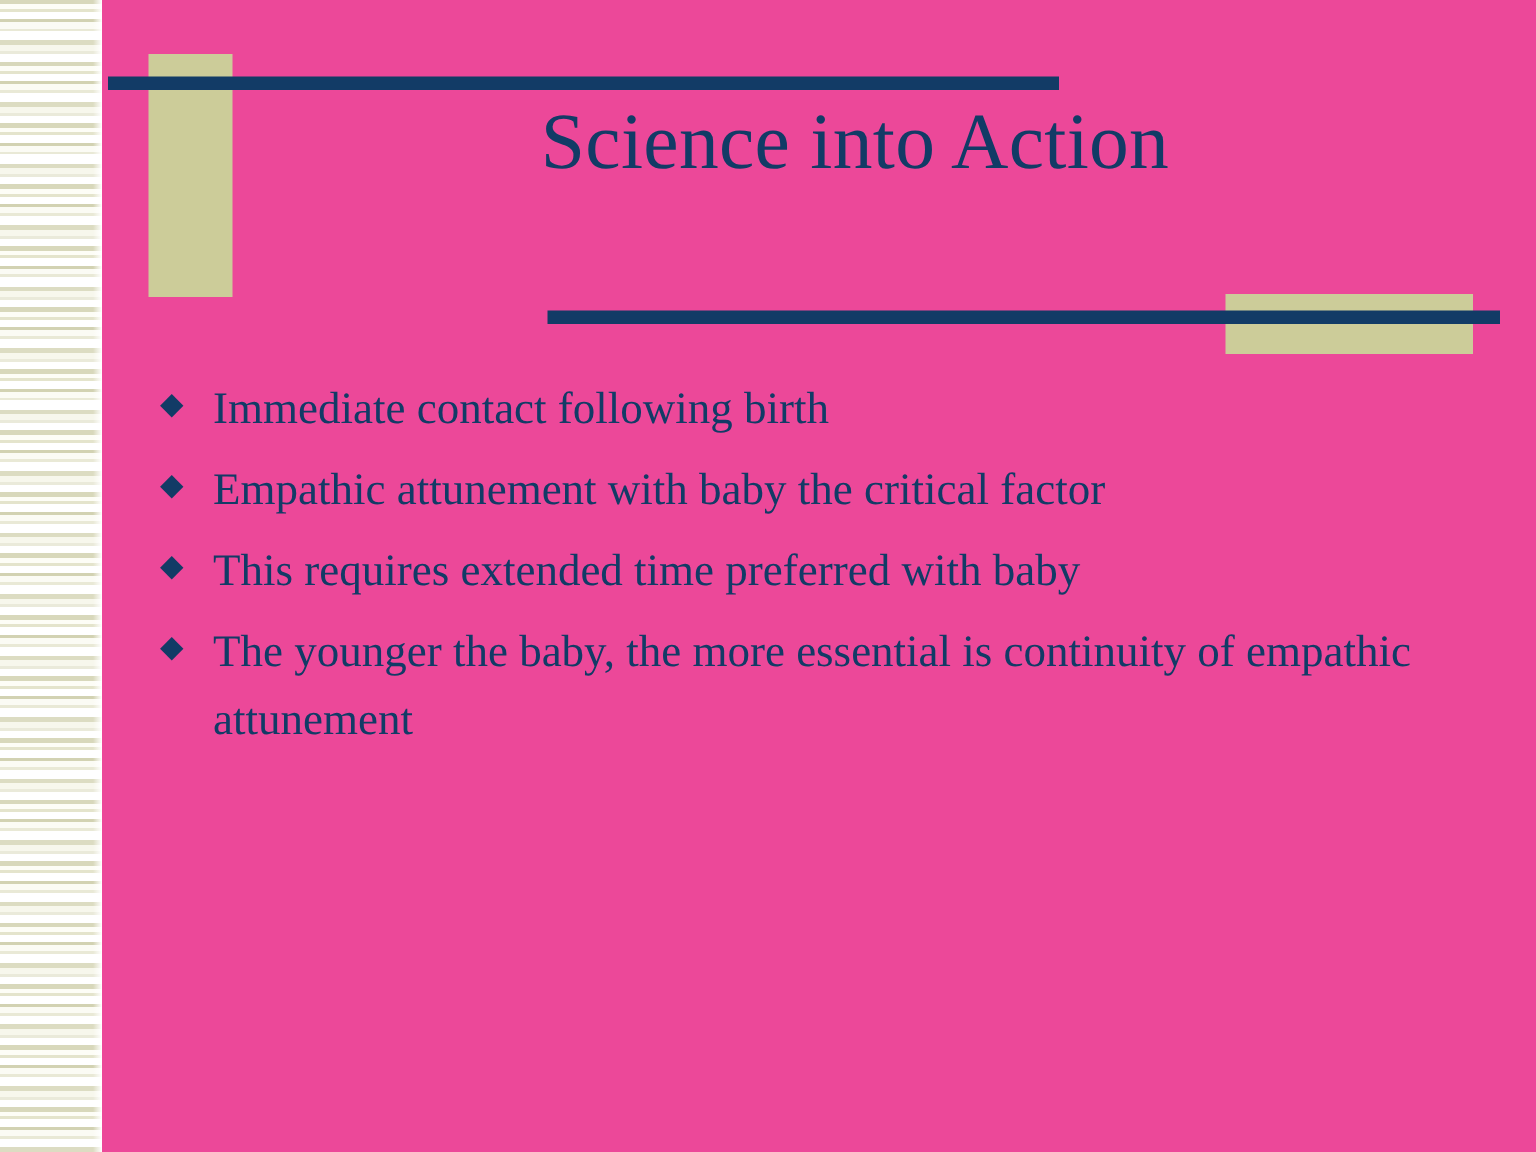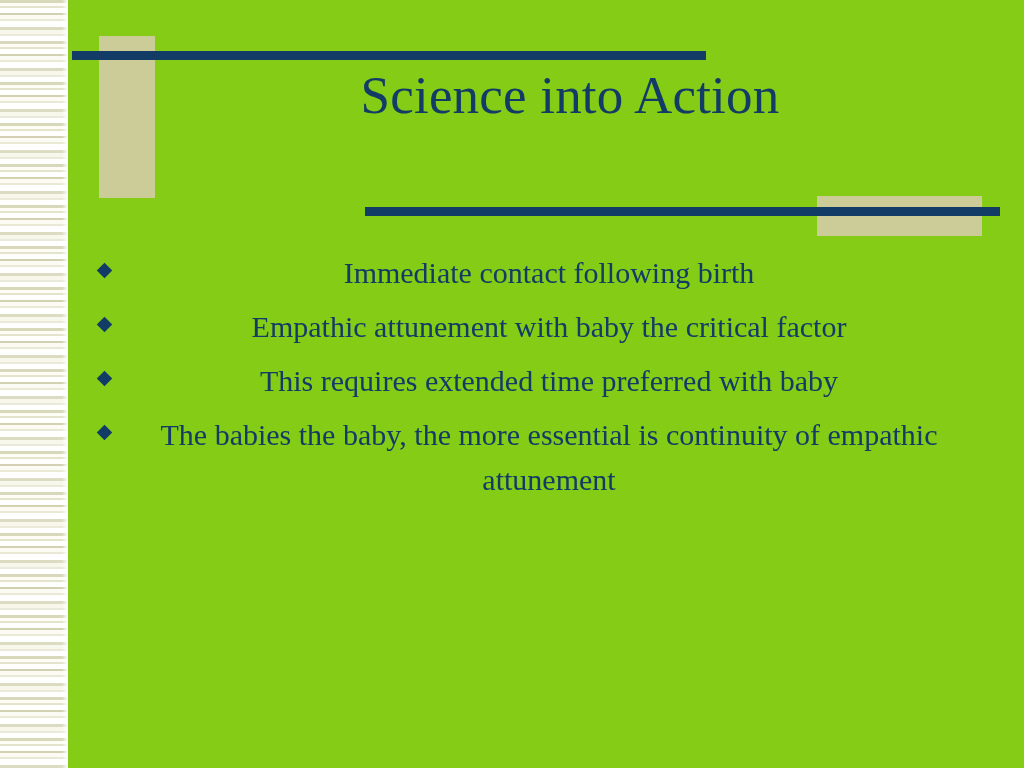--- a/index.html
+++ b/index.html
@@ -9,21 +9,21 @@
     background: #ffffff;
   }
   body {
     font-family: "Liberation Serif", "DejaVu Serif", serif;
   }
 
   #slide {
     position: relative;
     width: 1024px;
     height: 768px;
-    background: #84cc16;
+    background: #ec4899;
     overflow: hidden;
   }
 
   
   #left-stripes {
     position: absolute;
     left: 0;
     top: 0;
     width: 68px;
     height: 768px;
@@ -101,27 +101,26 @@
     line-height: 1.1;
     color: #123b66;
     letter-spacing: 0.2px;
     margin: 0;
     white-space: nowrap;
   }
 
   
   #bullet-list {
     position: absolute;
-    left: 96px;
+    left: 106px;
     top: 250px;
     width: 870px;
     margin: 0;
     padding: 0;
     list-style: none;
-    text-align: center;
   }
   .bullet-item {
     position: relative;
     padding-left: 36px;
     margin: 0 0 9px 0;
     color: #123b66;
     font-family: "Liberation Serif", "DejaVu Serif", serif;
     font-size: 30px;
     line-height: 45px;
     font-weight: normal;
@@ -162,17 +161,17 @@
     <li class="bullet-item">
       <span class="bullet-marker"></span>
       <span class="bullet-text">Empathic attunement with baby the critical factor</span>
     </li>
     <li class="bullet-item">
       <span class="bullet-marker"></span>
       <span class="bullet-text">This requires extended time preferred with baby</span>
     </li>
     <li class="bullet-item">
       <span class="bullet-marker"></span>
-      <span class="bullet-text">The babies the baby, the more essential is continuity of empathic attunement</span>
+      <span class="bullet-text">The younger the baby, the more essential is continuity of empathic attunement</span>
     </li>
   </ul>
 
 </div>
 
 </body></html>

